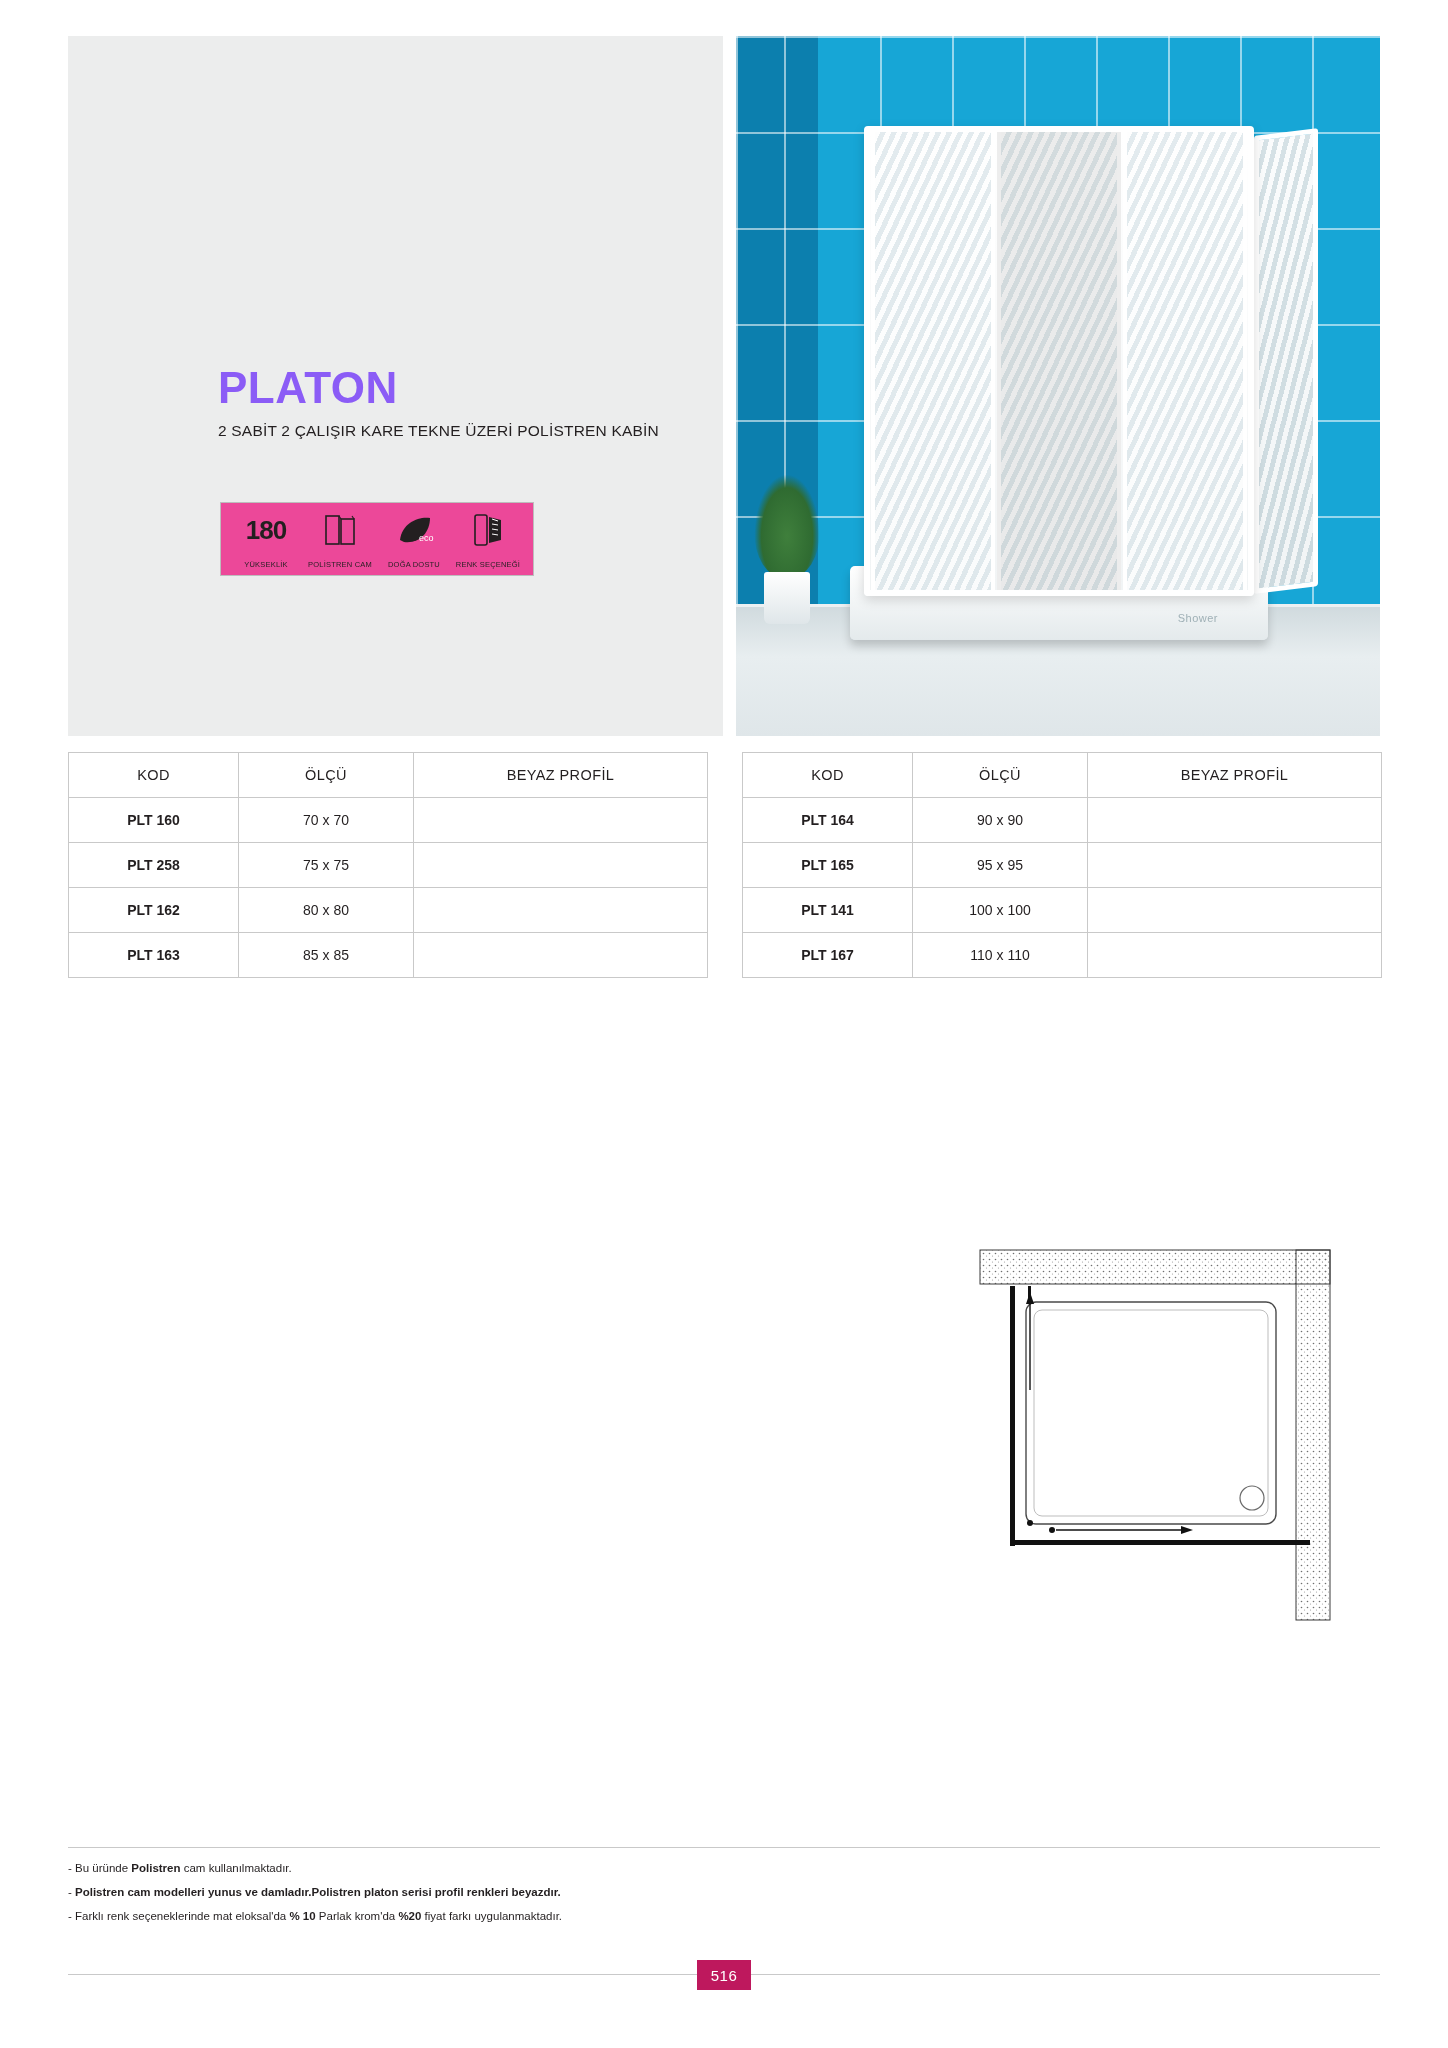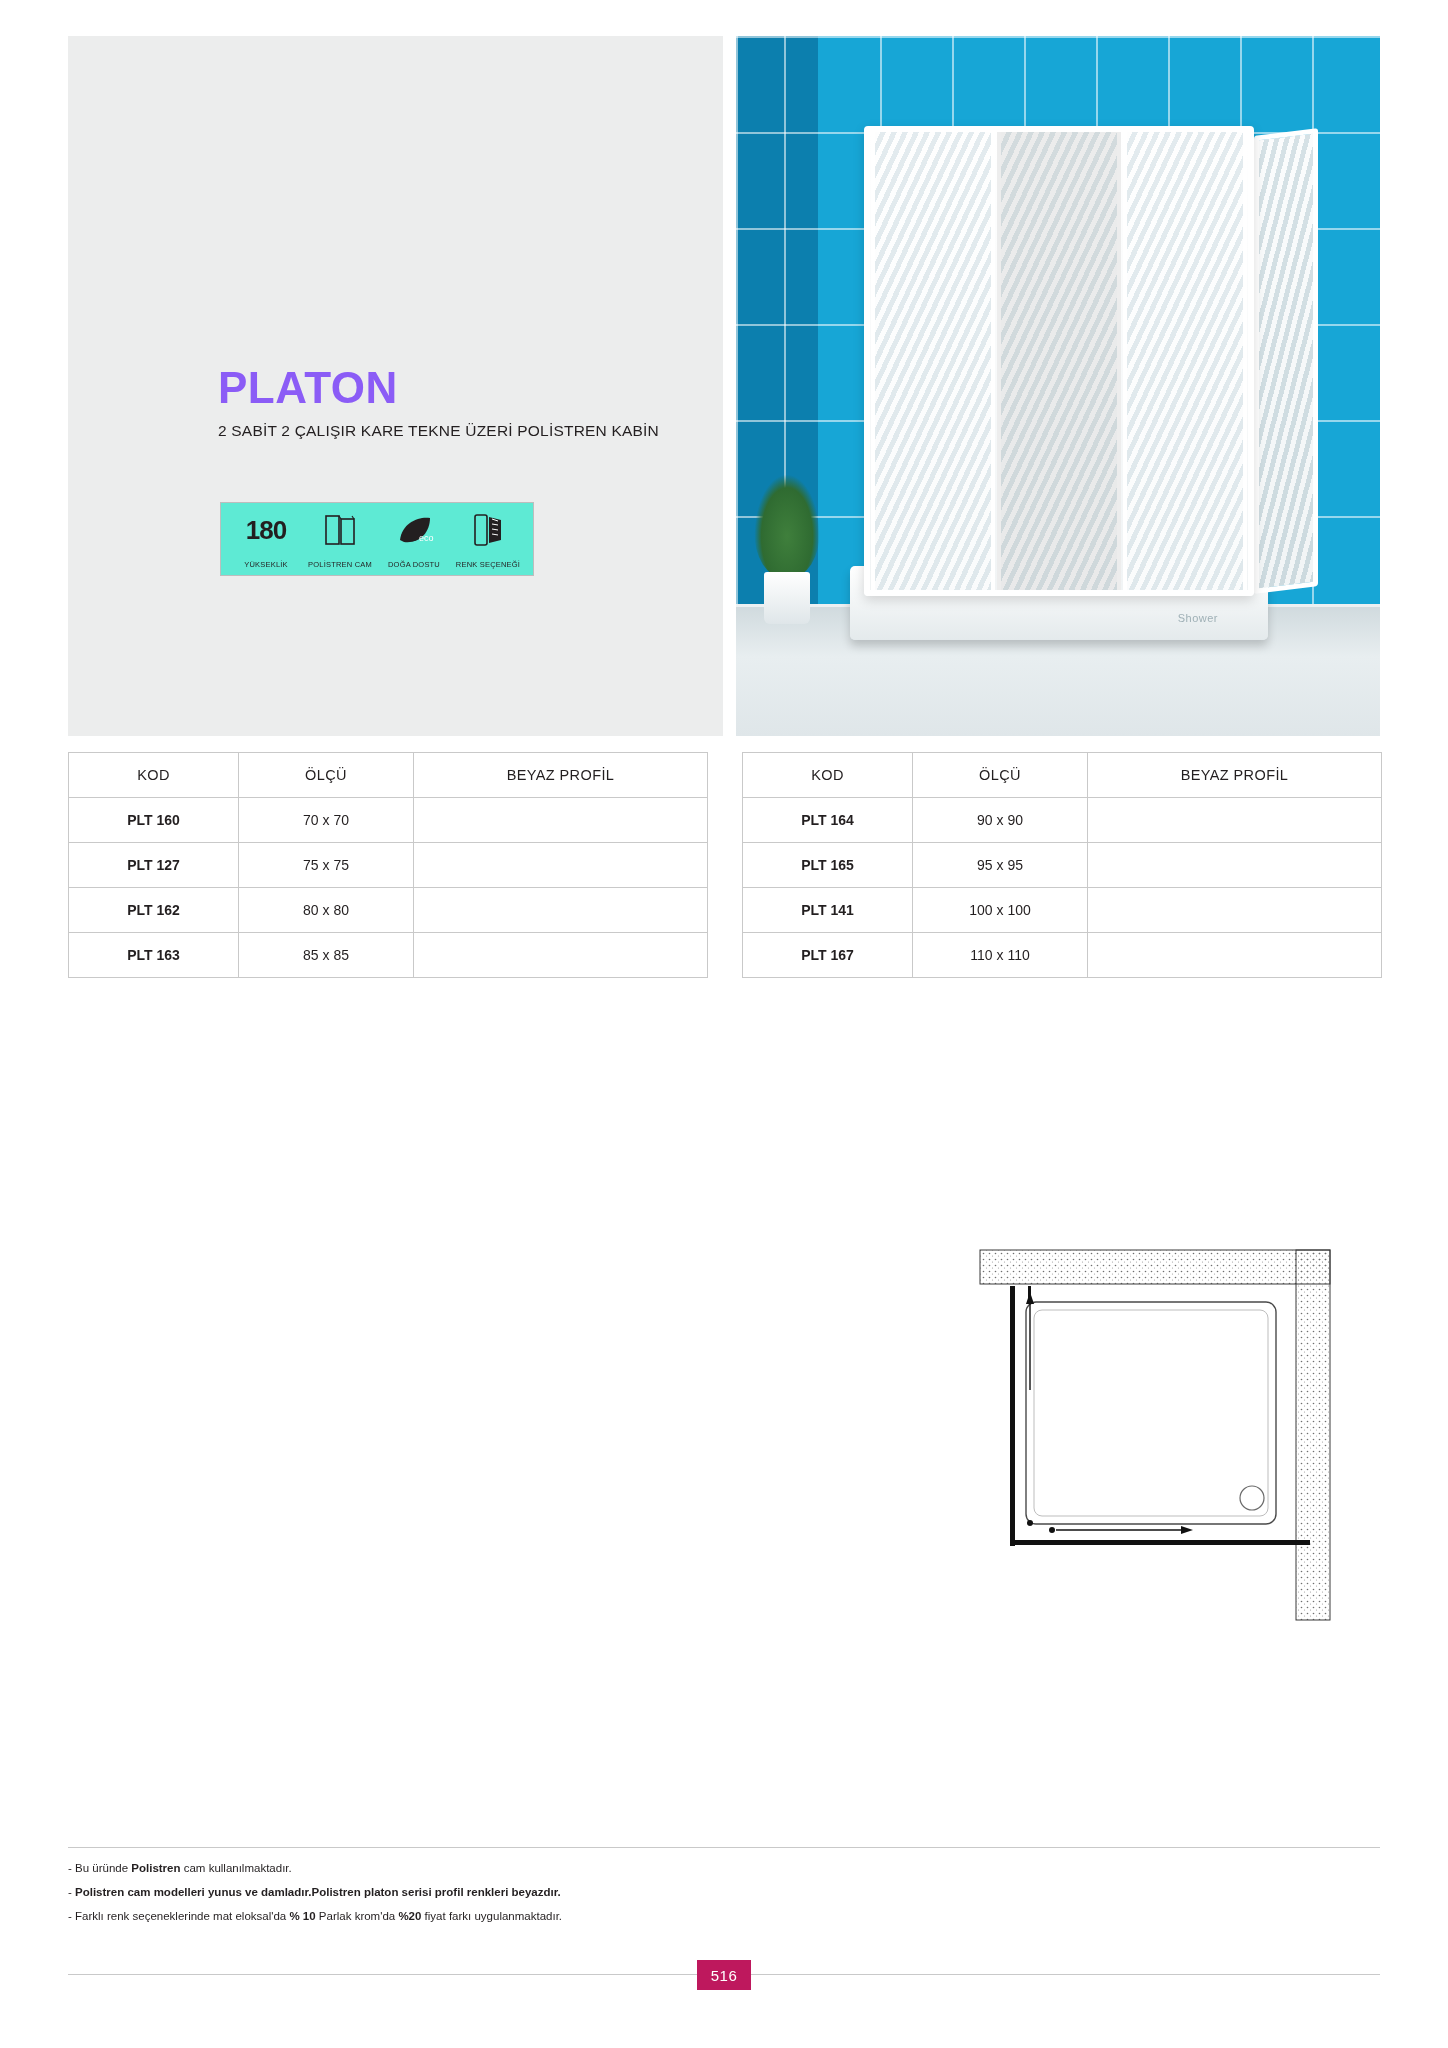--- a/index.html
+++ b/index.html
@@ -110,21 +110,21 @@
     line-height:1; margin:0 0 12px 0;
   }
   .product-sub {
     font-size:15.5px; letter-spacing:.2px; color:#231f20; margin:0;
   }
 
   
   .badges {
     position:absolute; left:152px; top:466px;
     display:flex; align-items:flex-end; gap:0px;
-    border:1px solid #bdbdbd; padding:6px 8px; background:#5eead4;
+    border:1px solid #bdbdbd; padding:6px 8px; background:#ec4899;
   }
   .badge { width:74px; text-align:center; }
   .badge .glyph { height:42px; display:flex; align-items:center; justify-content:center; }
   .badge .cap { font-size:7.5px; letter-spacing:.2px; color:#231f20; margin-top:9px; white-space:nowrap; }
   .badge .num { font-size:26px; font-weight:700; letter-spacing:-1px; }
 
   
   .tables { position:absolute; left:68px; top:752px; width:1312px; display:flex; gap:34px; }
   table.spec {
     border-collapse:collapse; width:639px; table-layout:fixed;
@@ -257,21 +257,21 @@
           <th>BEYAZ PROFİL</th>
         </tr>
       </thead>
       <tbody>
         <tr>
           <td class="code">PLT 160</td>
           <td>70 x 70</td>
           <td></td>
         </tr>
         <tr>
-          <td class="code">PLT 127</td>
+          <td class="code">PLT 258</td>
           <td>75 x 75</td>
           <td></td>
         </tr>
         <tr>
           <td class="code">PLT 162</td>
           <td>80 x 80</td>
           <td></td>
         </tr>
         <tr>
           <td class="code">PLT 163</td>

